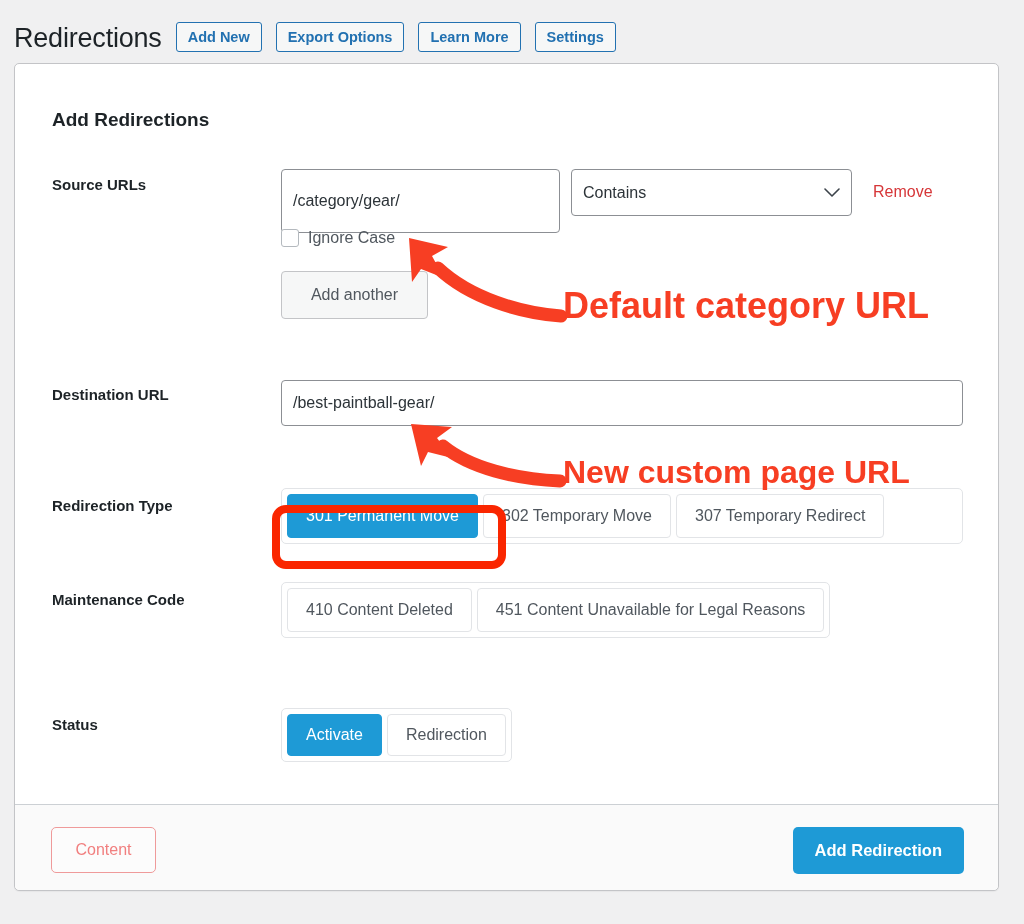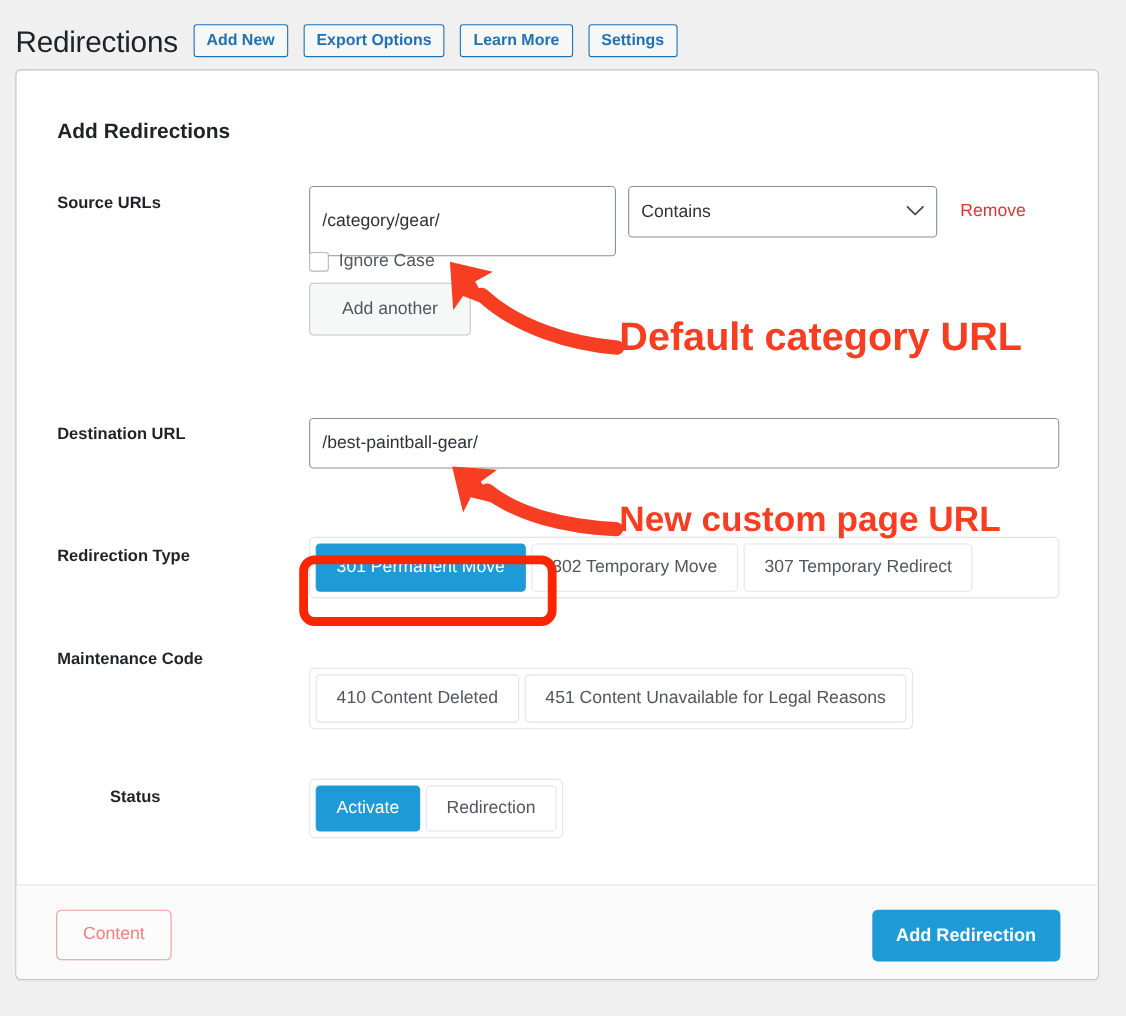--- a/index.html
+++ b/index.html
@@ -297,42 +297,42 @@
         </div>
       </div>
 
       <div class="remove-link" style="left:858px; top:119px;">Remove</div>
 
       <div class="checkbox-row" style="left:266px; top:165px;">
         <span class="cb-box"></span>
         <span class="cb-label">Ignore Case</span>
       </div>
 
-      <button class="grey-btn" style="left:266px; top:193px; width:147px; height:48px;text-align:center;">Add another</button>
+      <button class="grey-btn" style="left:266px; top:207px; width:147px; height:48px;text-align:center;">Add another</button>
 
       <div class="row-label" style="left:37px; top:322px;">Destination URL</div>
 
       <input class="text-input" style="left: 266px; top: 316px; width: 682px; height: 46px;" value="/best-paintball-gear/">
 
       <div class="row-label" style="left:37px; top:433px;">Redirection Type</div>
 
       <div class="seg-group" style="left:266px; top:424px; width:682px; height:56px;">
         <button class="seg-btn active">301 Permanent Move</button>
         <button class="seg-btn">302 Temporary Move</button>
         <button class="seg-btn">307 Temporary Redirect</button>
       </div>
 
       <div class="row-label" style="left:37px; top:527px;">Maintenance Code</div>
 
-      <div class="seg-group" style="left:266px; top:543px; height:56px;">
+      <div class="seg-group" style="left:266px; top:518px; height:56px;">
         <button class="seg-btn">410 Content Deleted</button>
         <button class="seg-btn">451 Content Unavailable for Legal Reasons</button>
       </div>
 
-      <div class="row-label" style="left:37px; top:652px;margin-left:48px;">Status</div>
+      <div class="row-label" style="left:37px; top:652px;">Status</div>
 
       <div class="seg-group status" style="left:266px; top:644px; height:54px;">
         <button class="seg-btn active">Activate</button>
         <button class="seg-btn">Redirection</button>
       </div>
 
     </div>
 
     <div class="card-footer">
       <button class="cancel-btn">Content</button>

